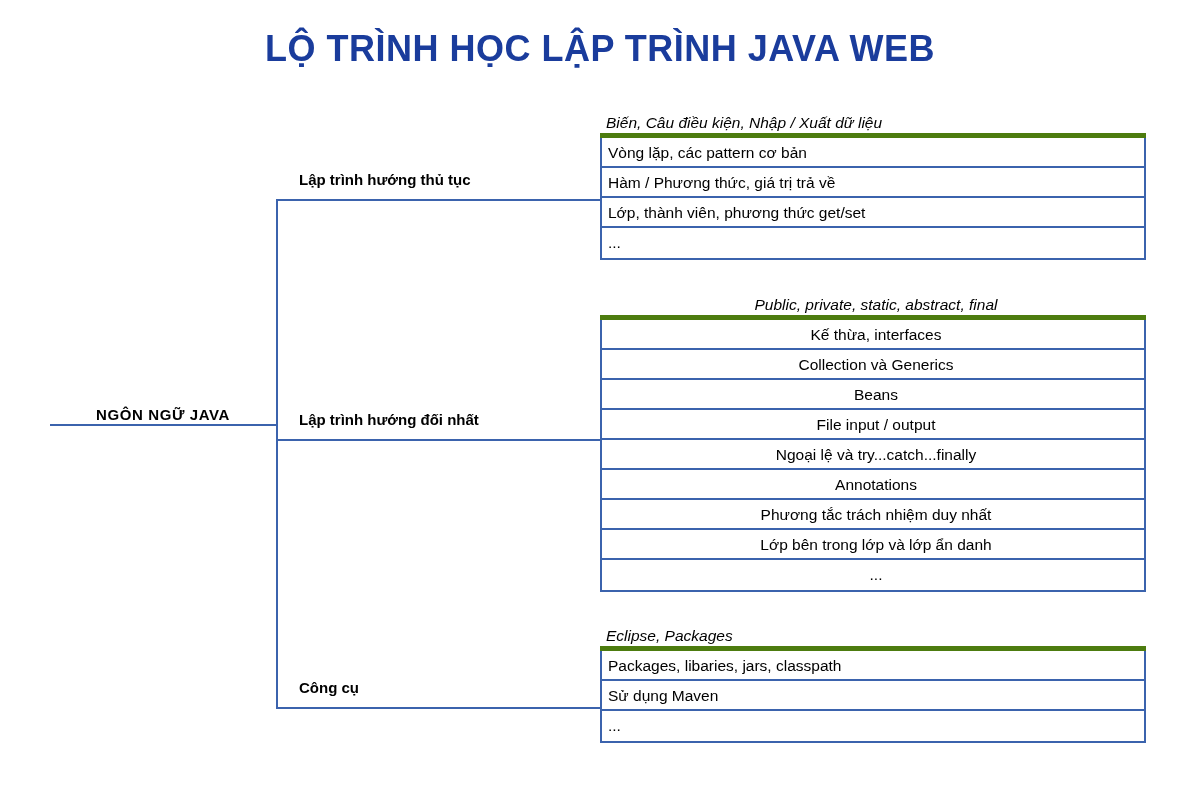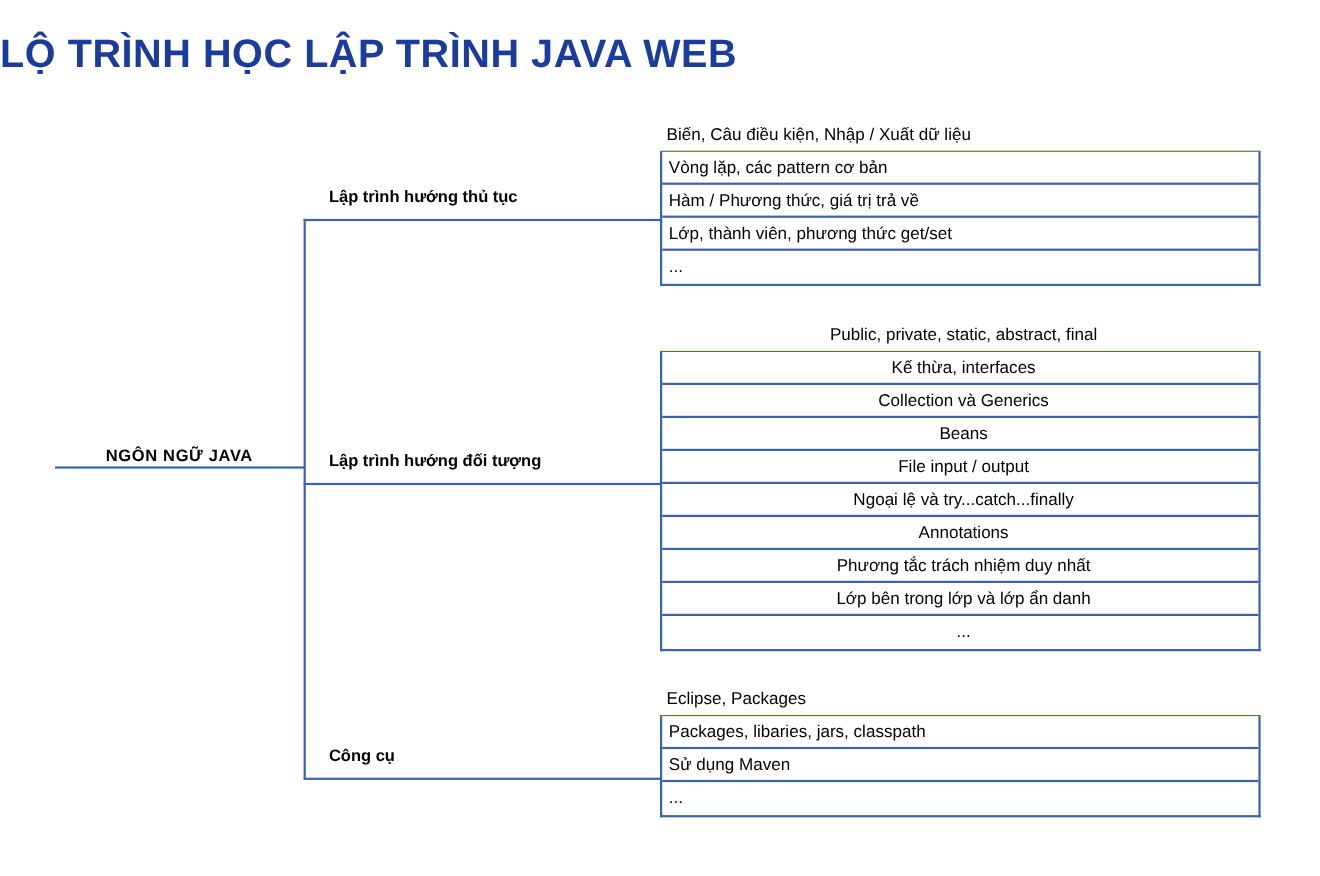--- a/index.html
+++ b/index.html
@@ -22,21 +22,21 @@
     height: 796px;
     background: #ffffff;
   }
 
   
   .title {
     position: absolute;
     left: 0;
     top: 28px;
     width: 1200px;
-    text-align: left;
+    text-align: center;
     font-size: 36px;
     font-weight: bold;
     letter-spacing: 0.5px;
     color: #1a3c9c;
     text-transform: uppercase;
     white-space: nowrap;
   }
 
   
   .root-label {
@@ -109,21 +109,22 @@
     box-sizing: border-box;
     height: 30px;
     line-height: 30px;
     font-size: 15.5px;
     color: #000000;
     padding-left: 6px;
     white-space: nowrap;
     overflow: hidden;
   }
   .leaf-head {
-    border-bottom: 1px solid #4d7c0f;
+    border-bottom: 5px solid #4d7c0f;
+    font-style: italic;
   }
   
   .leaf-box {
     border-left: 2px solid #3b63ad;
     border-right: 2px solid #3b63ad;
     border-bottom: 2px solid #3b63ad;
   }
   .leaf-box .leaf {
     border-bottom: 2px solid #3b63ad;
   }
@@ -139,21 +140,21 @@
   <div class="title">LỘ TRÌNH HỌC LẬP TRÌNH JAVA WEB</div>
 
   <div class="root-label">NGÔN NGỮ JAVA</div>
   <div class="root-underline"></div>
 
   <div class="spine"></div>
 
   <div class="cat cat-1">Lập trình hướng thủ tục</div>
   <div class="cat-rule cat-1-rule"></div>
 
-  <div class="cat cat-2">Lập trình hướng đối tượng</div>
+  <div class="cat cat-2">Lập trình hướng đối nhất</div>
   <div class="cat-rule cat-2-rule"></div>
 
   <div class="cat cat-3">Công cụ</div>
   <div class="cat-rule cat-3-rule"></div>
 
   <div class="group group-1">
     <div class="leaf leaf-head">Biến, Câu điều kiện, Nhập / Xuất dữ liệu</div>
     <div class="leaf-box">
       <div class="leaf">Vòng lặp, các pattern cơ bản</div>
       <div class="leaf">Hàm / Phương thức, giá trị trả về</div>

